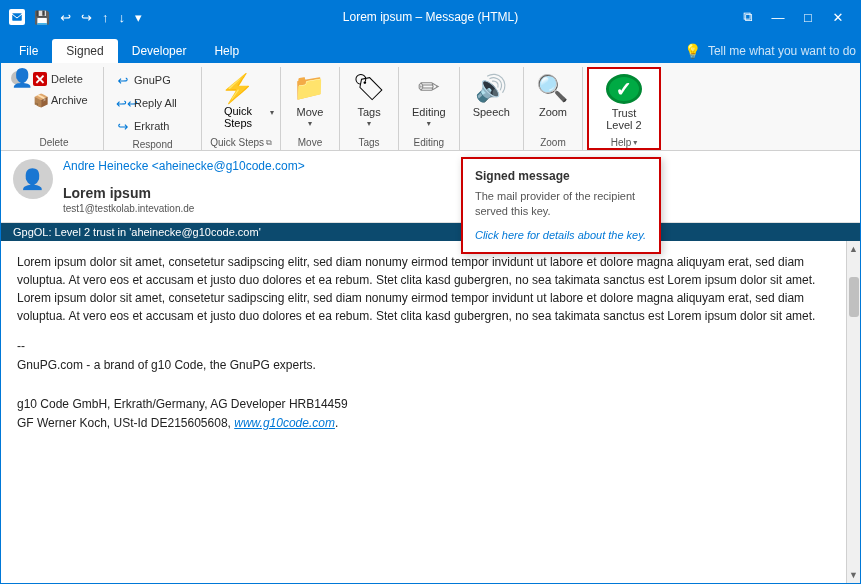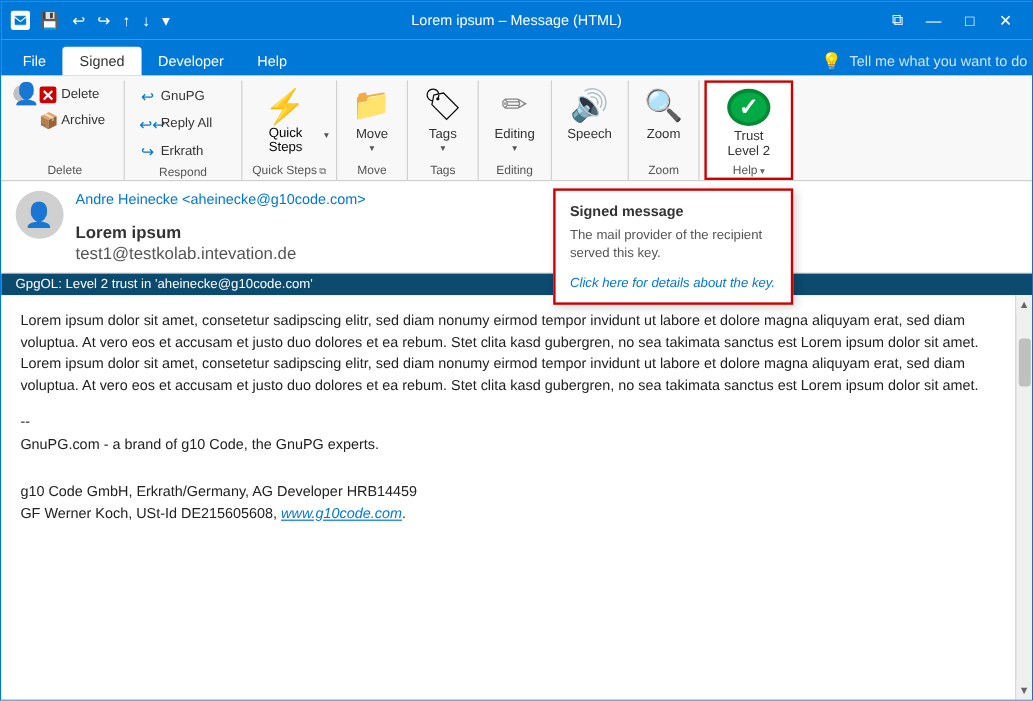--- a/index.html
+++ b/index.html
@@ -357,21 +357,21 @@
     }
     .msg-subject {
       font-size: 14px;
       font-weight: bold;
       color: #333;
       margin-top: 12px;
     }
     .msg-to-area {
       display: flex;
       gap: 12px;
-      font-size: 14px;
+      font-size: 10px;
       color: #555;
       margin-top: 2px;
     }
     .msg-test-addr {
       color: #555;
     }
 
     
     .gpgol-banner {
       background: #0c4a6e;

